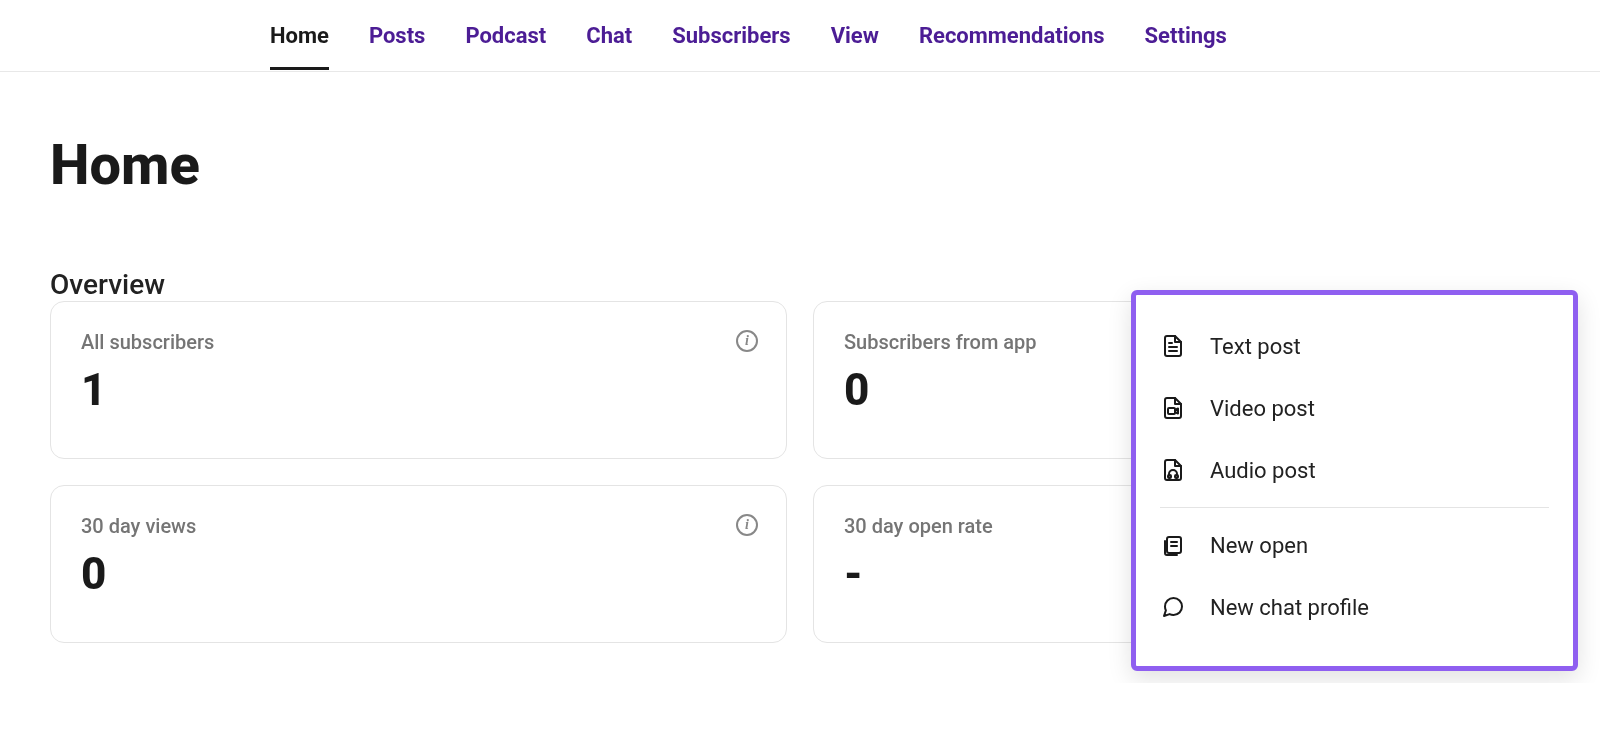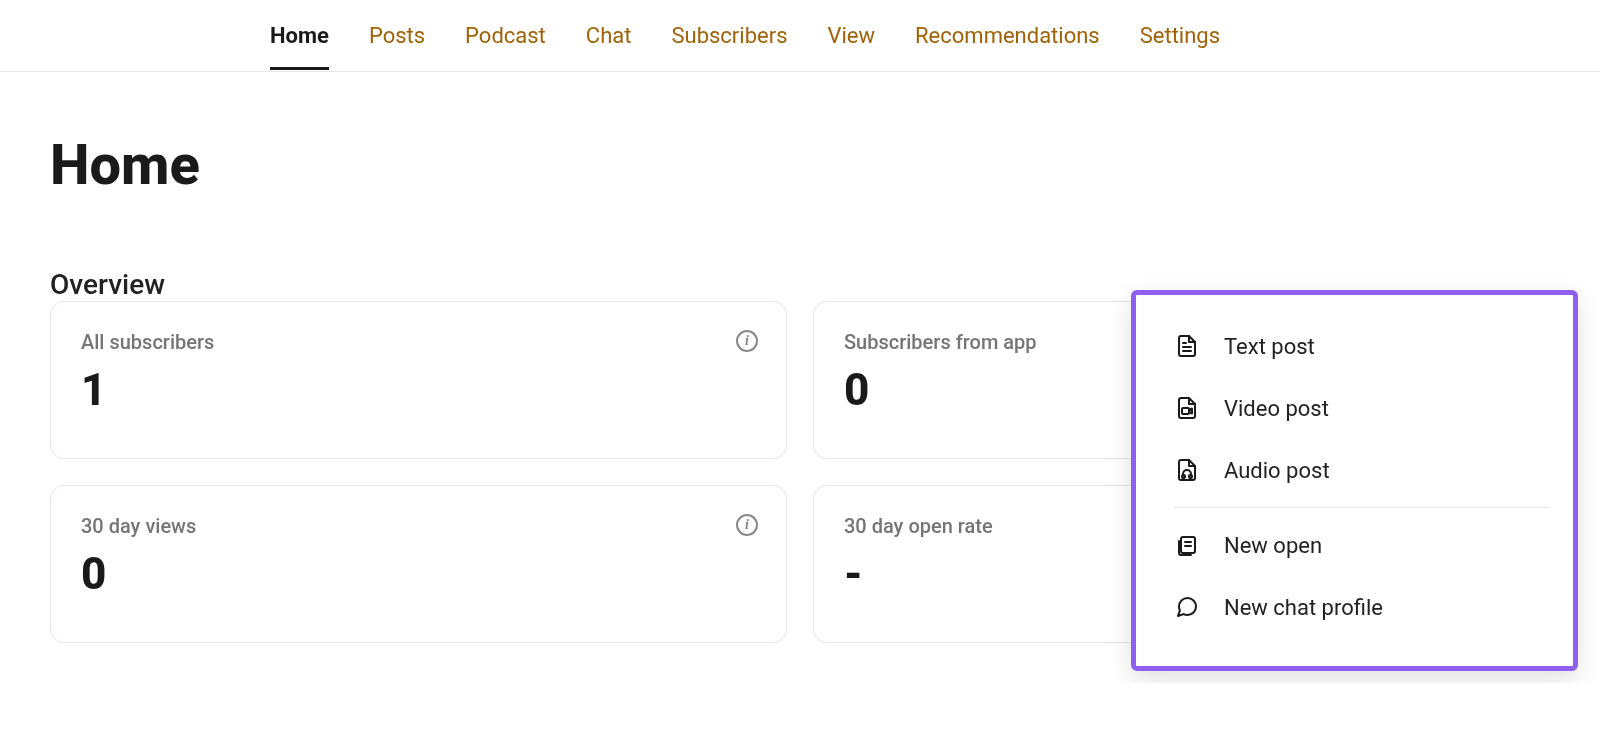--- a/index.html
+++ b/index.html
@@ -12,24 +12,24 @@
   .nav {
     display: flex;
     align-items: center;
     gap: 40px;
     padding: 0 0 0 270px;
     border-bottom: 1px solid #e8e8e8;
     height: 72px;
   }
   .nav-item {
     font-size: 22px;
-    color: #a16207;
+    color: #4c1d95;
     cursor: pointer;
     padding: 22px 0;
-    font-weight: 400;
+    font-weight: 700;
   }
   .nav-item.active {
     color: #1a1a1a;
     font-weight: 700;
     border-bottom: 3px solid #1a1a1a;
     padding-bottom: 19px;
   }
   .container {
     padding: 60px 50px 40px 50px;
     position: relative;
@@ -125,21 +125,21 @@
   }
   .dropdown {
     position: absolute;
     top: 218px;
     left: 1131px;
     width: 447px;
     background: #fff;
     border: 5px solid #8f5ff0;
     border-radius: 6px;
     box-shadow: 0 8px 24px rgba(0,0,0,0.12);
-    padding: 20px 24px 28px 38px;
+    padding: 20px 24px 28px 24px;
     z-index: 10;
   }
   .dropdown-item {
     display: flex;
     align-items: center;
     gap: 24px;
     padding: 18px 0;
     font-size: 22px;
     color: #222;
     cursor: pointer;

